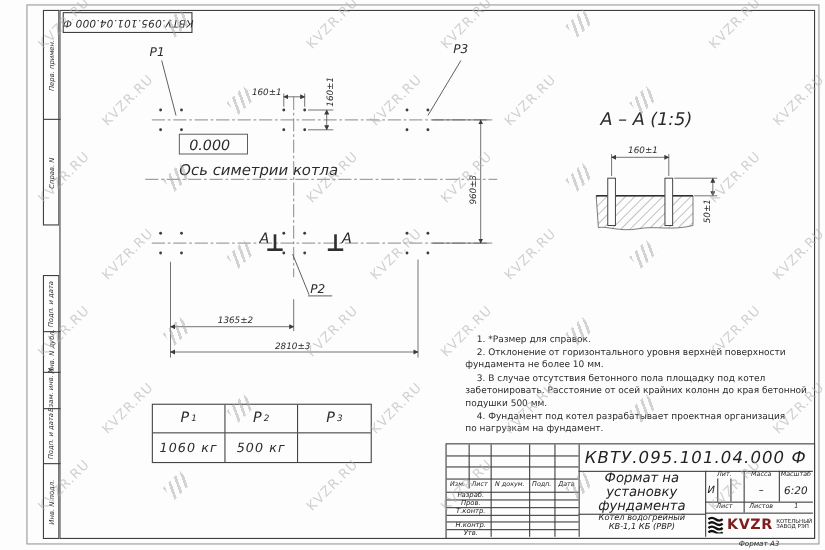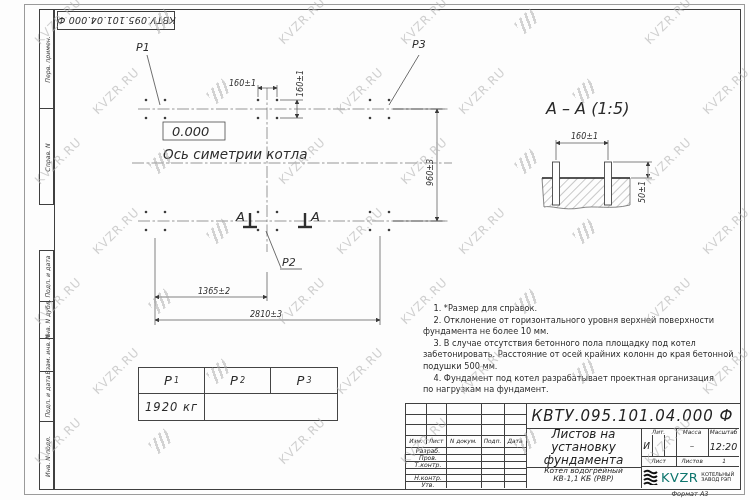--- a/index.html
+++ b/index.html
@@ -31,21 +31,21 @@
   .pv{font-size:11.5px;letter-spacing:1px;}
   
   .tb{left:405px;top:403px;width:336px;height:87px;border:1.5px solid #3f3f3f;box-sizing:border-box;background:transparent;}
   .tb .vl,.tb .hl{position:absolute;background:#3f3f3f;}
   .tb .vl{width:1px;} .tb .hl{height:1px;}
   .tb .cell{position:absolute;display:flex;align-items:center;justify-content:center;font-style:italic;color:#222;}
   .pre{white-space:pre-line;text-align:center;}
   .docnum{font-size:15px;letter-spacing:1px;white-space:nowrap;}
   .lbl{font-size:5.8px;} .rowlbl{font-size:6.2px;justify-content:flex-start;padding-left:2px;}
   .logo-mark{display:inline-block;}
-  .kvzr{font-style:normal;font-weight:normal;font-size:13px;letter-spacing:.5px;color:#0f766e;}
+  .kvzr{font-style:normal;font-weight:bold;font-size:13px;letter-spacing:.5px;color:#7f1d1d;}
   .logocap{font-style:normal;font-size:5px;line-height:5.5px;color:#222;white-space:pre-line;text-align:left;}
   .format{left:620px;top:490px;width:140px;text-align:center;font-size:6.5px;font-style:italic;}
   
   #wm-layer{position:absolute;inset:0;pointer-events:none;z-index:5;}
   .wm{position:absolute;transform:rotate(-45deg);}
   .wmt{font-size:12px;color:#b3b3b3;opacity:.6;letter-spacing:1px;font-family:"DejaVu Sans",sans-serif;}
   .wmg{width:22px;height:15px;opacity:.5;
        background:repeating-linear-gradient(115deg,#a8a8a8 0 2.5px,rgba(0,0,0,0) 2.5px 6.5px);}
   svg text{font-family:"DejaVu Sans",sans-serif;font-style:italic;fill:#2b2b2b;}
 </style>
@@ -222,21 +222,22 @@
         <sub>1</sub>
       </div>
     <div class="ph">
       <span>P</span>
         <sub>2</sub>
       </div>
     <div class="ph">
       <span>P</span>
         <sub>3</sub>
       </div>
-    <div class="pv">1920  кг</div>
+    <div class="pv">1060  кг</div>
+    <div class="pv">500  кг</div>
   </div>
 
   <div class="abs tb">
 
     <div class="vl" style="left:120px;top:0;height:84px;"></div>
     <div class="vl" style="left:20px;top:0;height:40px;"></div>
     <div class="vl" style="left:40px;top:0;height:84px;"></div>
     <div class="vl" style="left:75px;top:0;height:84px;"></div>
     <div class="vl" style="left:98px;top:0;height:84px;"></div>
     <div class="hl" style="left:0;top:10px;width:120px;"></div>
@@ -265,33 +266,33 @@
     <div class="cell lbl" style="left:98px;top:31px;width:22px;height:12px;">Дата</div>
 
     <div class="cell rowlbl" style="left:0;top:43px;width:40px;height:7px;">Разраб.</div>
     <div class="cell rowlbl" style="left:0;top:50px;width:40px;height:7px;">Пров.</div>
     <div class="cell rowlbl" style="left:0;top:57px;width:40px;height:6.5px;">Т.контр.</div>
     <div class="cell rowlbl" style="left:0;top:70px;width:40px;height:7px;">Н.контр.</div>
     <div class="cell rowlbl" style="left:0;top:77px;width:40px;height:7px;">Утв.</div>
 
     <div class="cell docnum" style="left:120px;top:0;width:213px;height:24px;">КВТУ.095.101.04.000  Ф</div>
 
-    <div class="cell pre" style="left:120px;top:24px;width:115px;height:39px;font-size:12px;line-height:13px;">Листов на
+    <div class="cell pre" style="left:120px;top:24px;width:115px;height:39px;font-size:12px;line-height:13px;">Формат на
 установку
 фундамента</div>
 
     <div class="cell pre" style="left:120px;top:63px;width:115px;height:16px;font-size:7.5px;line-height:8.5px;">Котел водогрейный
 КВ-1,1 КБ (РВР)</div>
 
     <div class="cell lbl" style="left:235px;top:24px;width:35px;height:8px;">Лит.</div>
     <div class="cell lbl" style="left:270px;top:24px;width:32px;height:8px;">Масса</div>
     <div class="cell lbl" style="left:302px;top:24px;width:31px;height:8px;">Масштаб</div>
     <div class="cell" style="left:235px;top:32px;width:11px;height:20px;font-size:9px;">И</div>
     <div class="cell" style="left:270px;top:32px;width:32px;height:20px;font-size:9px;">–</div>
-    <div class="cell" style="left:302px;top:32px;width:31px;height:20px;font-size:9.5px;">12:20</div>
+    <div class="cell" style="left:302px;top:32px;width:31px;height:20px;font-size:9.5px;">6:20</div>
 
     <div class="cell lbl" style="left:235px;top:52px;width:35px;height:10px;">Лист</div>
     <div class="cell lbl" style="left:272px;top:52px;width:28px;height:10px;">Листов</div>
     <div class="cell lbl" style="left:308px;top:52px;width:20px;height:10px;">1</div>
 
     <div class="cell" style="left:237px;top:62px;width:96px;height:22px;justify-content:flex-start;gap:3px;">
       <svg class="logo-mark" width="15" height="16" viewBox="0 0 15 16">
         <g stroke="#111" stroke-width="2.1" fill="none">
           <path d="M1,3 Q4,0.5 7.5,3 T14,3"></path>
           <path d="M1,7 Q4,4.5 7.5,7 T14,7"></path>

